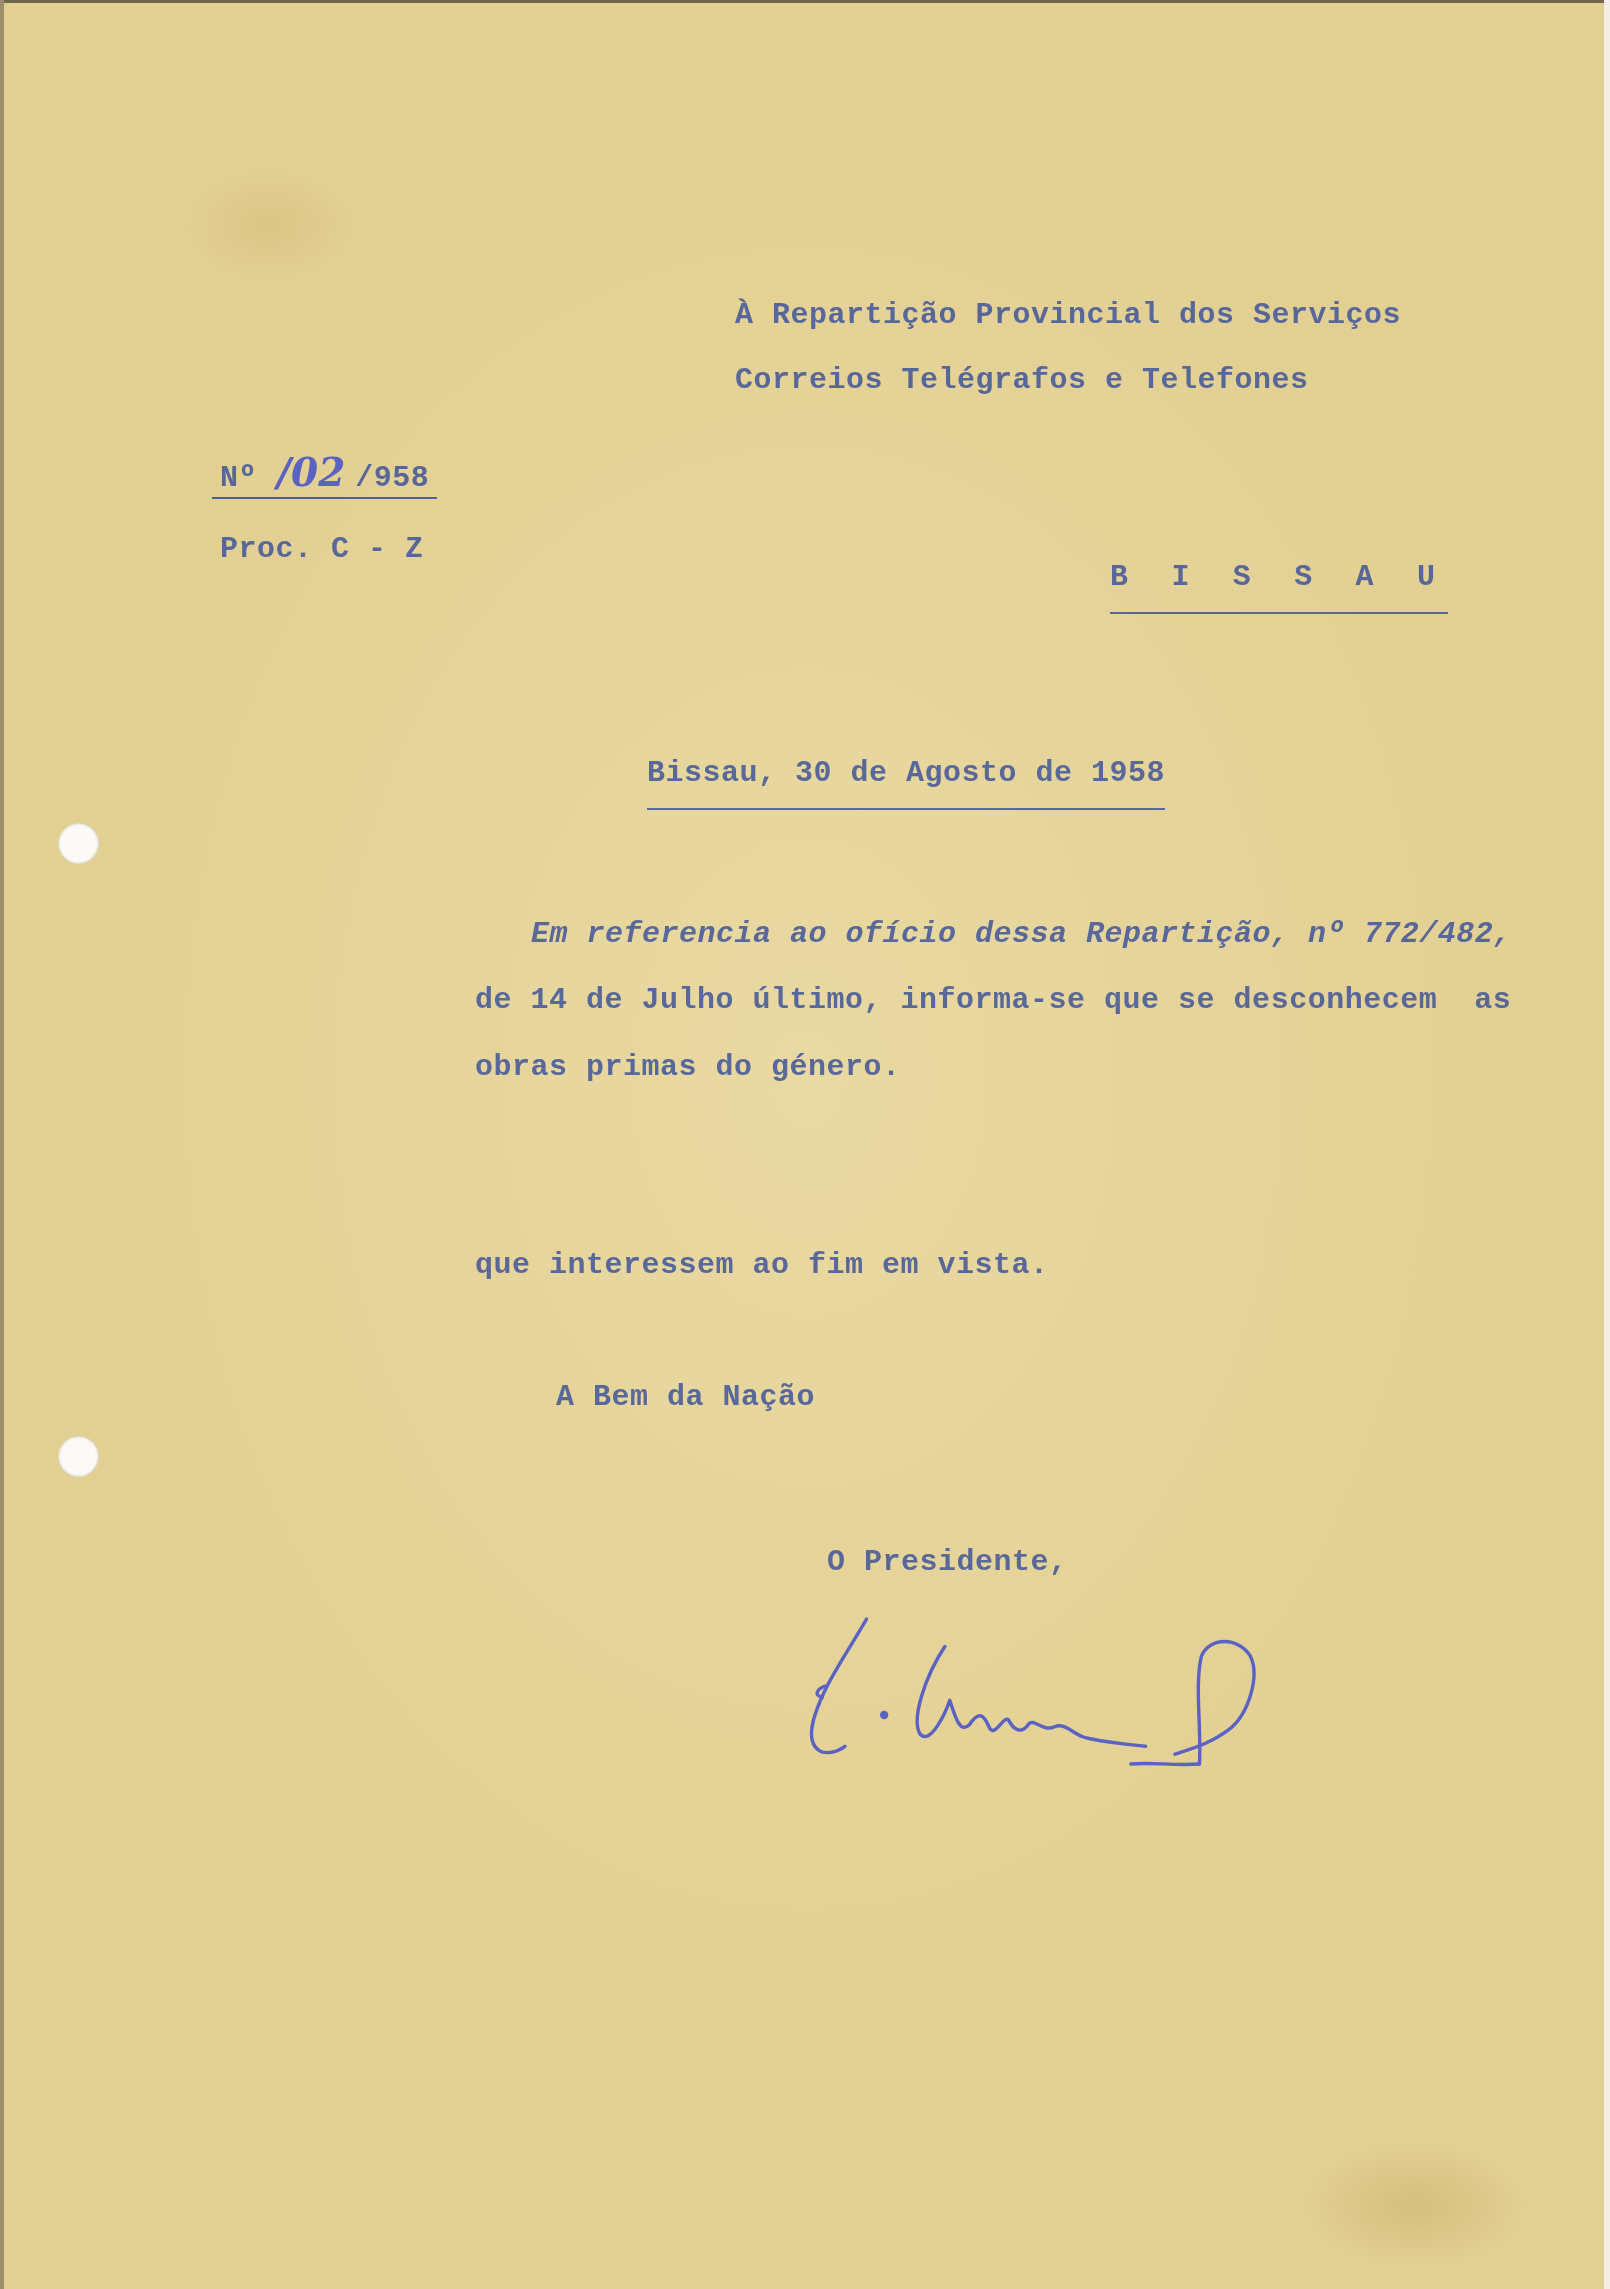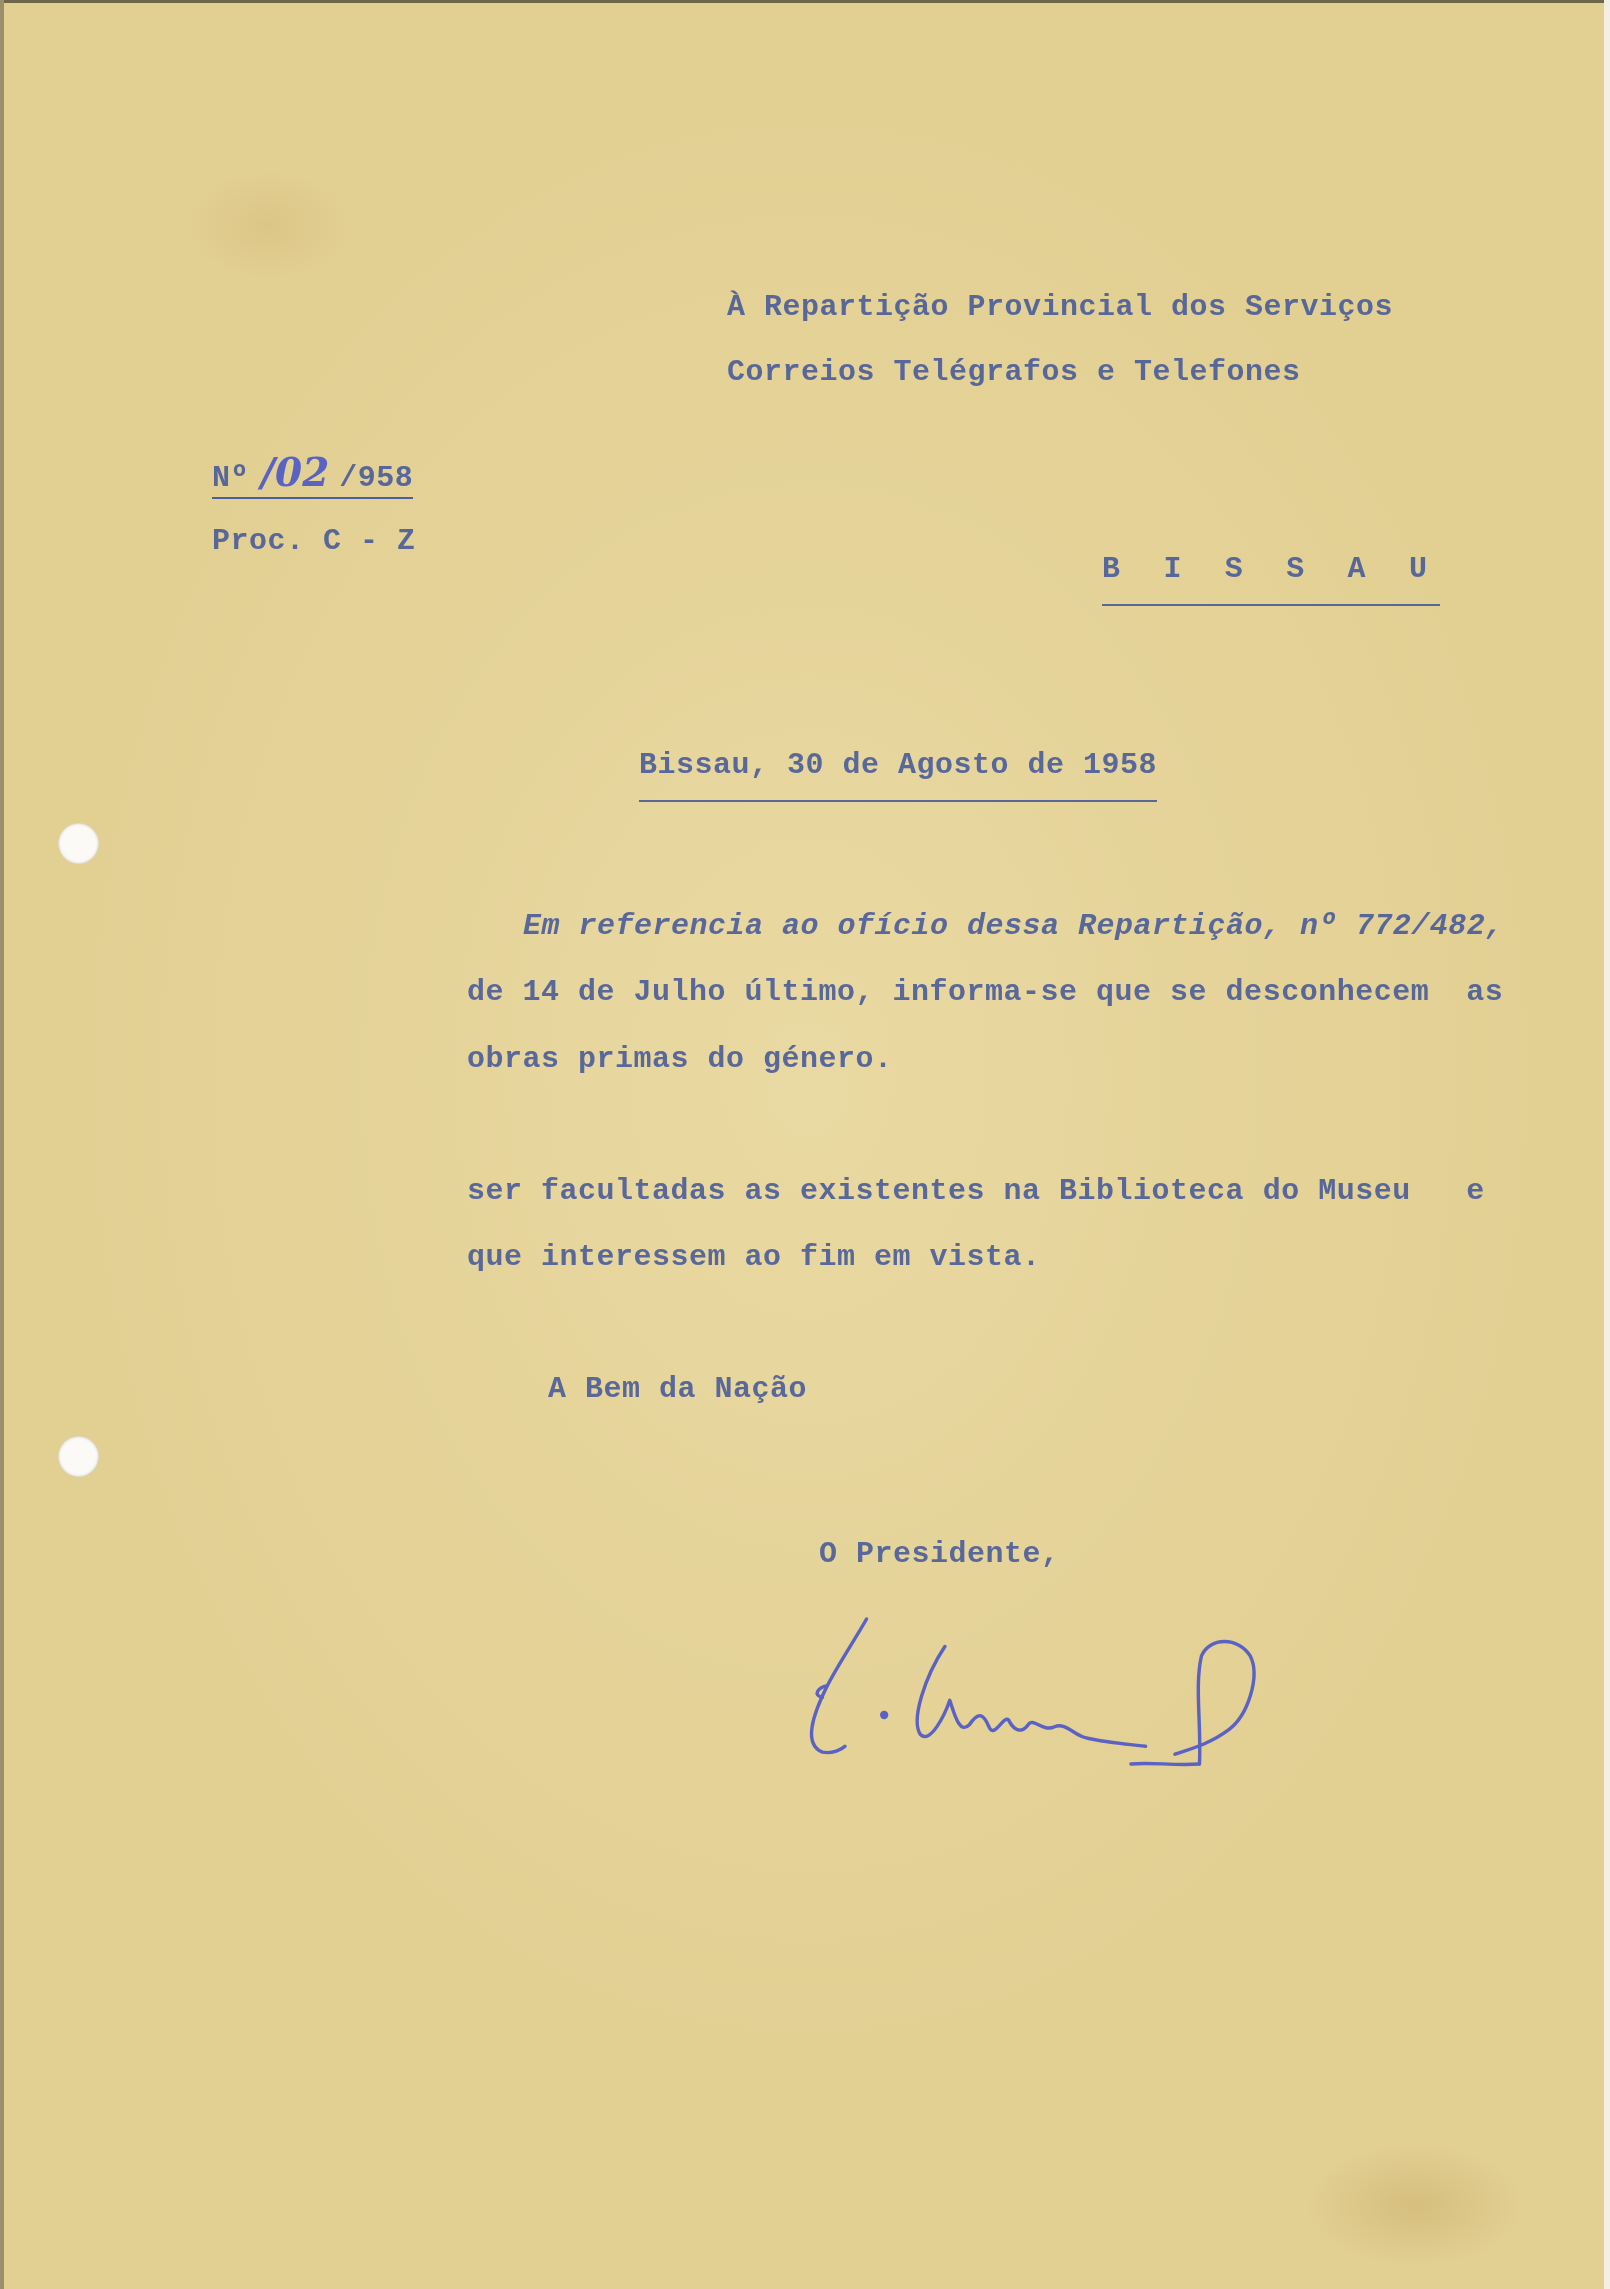--- a/index.html
+++ b/index.html
@@ -22,21 +22,21 @@
   }
   .edge-top {
     position: absolute; left: 0; top: 0; width: 1610px; height: 2.9px;
     background: #6e6648;
   }
   .hole {
     position: absolute; width: 41px; height: 41px; border-radius: 50%;
     background: #fbfaf6; box-shadow: inset 0 0 2.9px rgba(120,100,60,0.5);
   }
   .typed {
-    position: absolute; margin: 0; white-space: pre;
+    position: absolute; margin: 8px; white-space: pre;
     font-family: "Liberation Mono", "DejaVu Sans Mono", monospace;
     font-size: 30px; font-weight: bold; color: #4d5f9a;
     letter-spacing: 0.5px; opacity: 0.92;
   }
   .underlined { border-bottom: 2.9px solid #4d5f9a; padding-bottom: 18px; }
   .spaced { letter-spacing: 12.7px; }
   .hand {
     position: absolute; font-family: "DejaVu Serif", serif; font-style: italic;
     color: #5a62c4; font-size: 39px; font-weight: bold;
   }
@@ -62,21 +62,20 @@
     <span class="typed" style="position:static; margin-left:5.9px;">/958</span>
   </div>
   <p class="typed" style="left:208px; top:524px;">Proc. C - Z</p>
 
   <p class="typed underlined" style="left:635px; top:748px;">Bissau, 30 de Agosto de 1958</p>
 
   <p class="typed" style="left:519px; top:909px;font-style:italic;">Em referencia ao ofício dessa Repartição, nº 772/482,</p>
   <p class="typed" style="left:463px; top:975px;">de 14 de Julho último, informa-se que se desconhecem  as</p>
   <p class="typed" style="left:463px; top:1042px;">obras primas do género.</p>
 
-  <p class="typed" style="left:463px; top:1174px;">ser facultadas as existentes na Biblioteca do Museu   e</p>
   <p class="typed" style="left:463px; top:1240px;">que interessem ao fim em vista.</p>
 
   <p class="typed" style="left:544px; top:1372px;">A Bem da Nação</p>
   <p class="typed" style="left:815px; top:1537px;">O Presidente,</p>
 
   <svg class="signature" viewBox="0 0 480 170">
     <g fill="none" stroke="#5a62c4" stroke-width="3.5" stroke-linecap="round" stroke-linejoin="round">
       <path d="M70 12 C 60 30, 40 60, 30 80 C 15 110, 5 140, 25 148 C 35 150, 45 145, 48 142"></path>
       <path d="M30 80 C 20 82, 15 90, 25 92"></path>
       <circle cx="88" cy="110" r="2.5" fill="#5a62c4"></circle>

